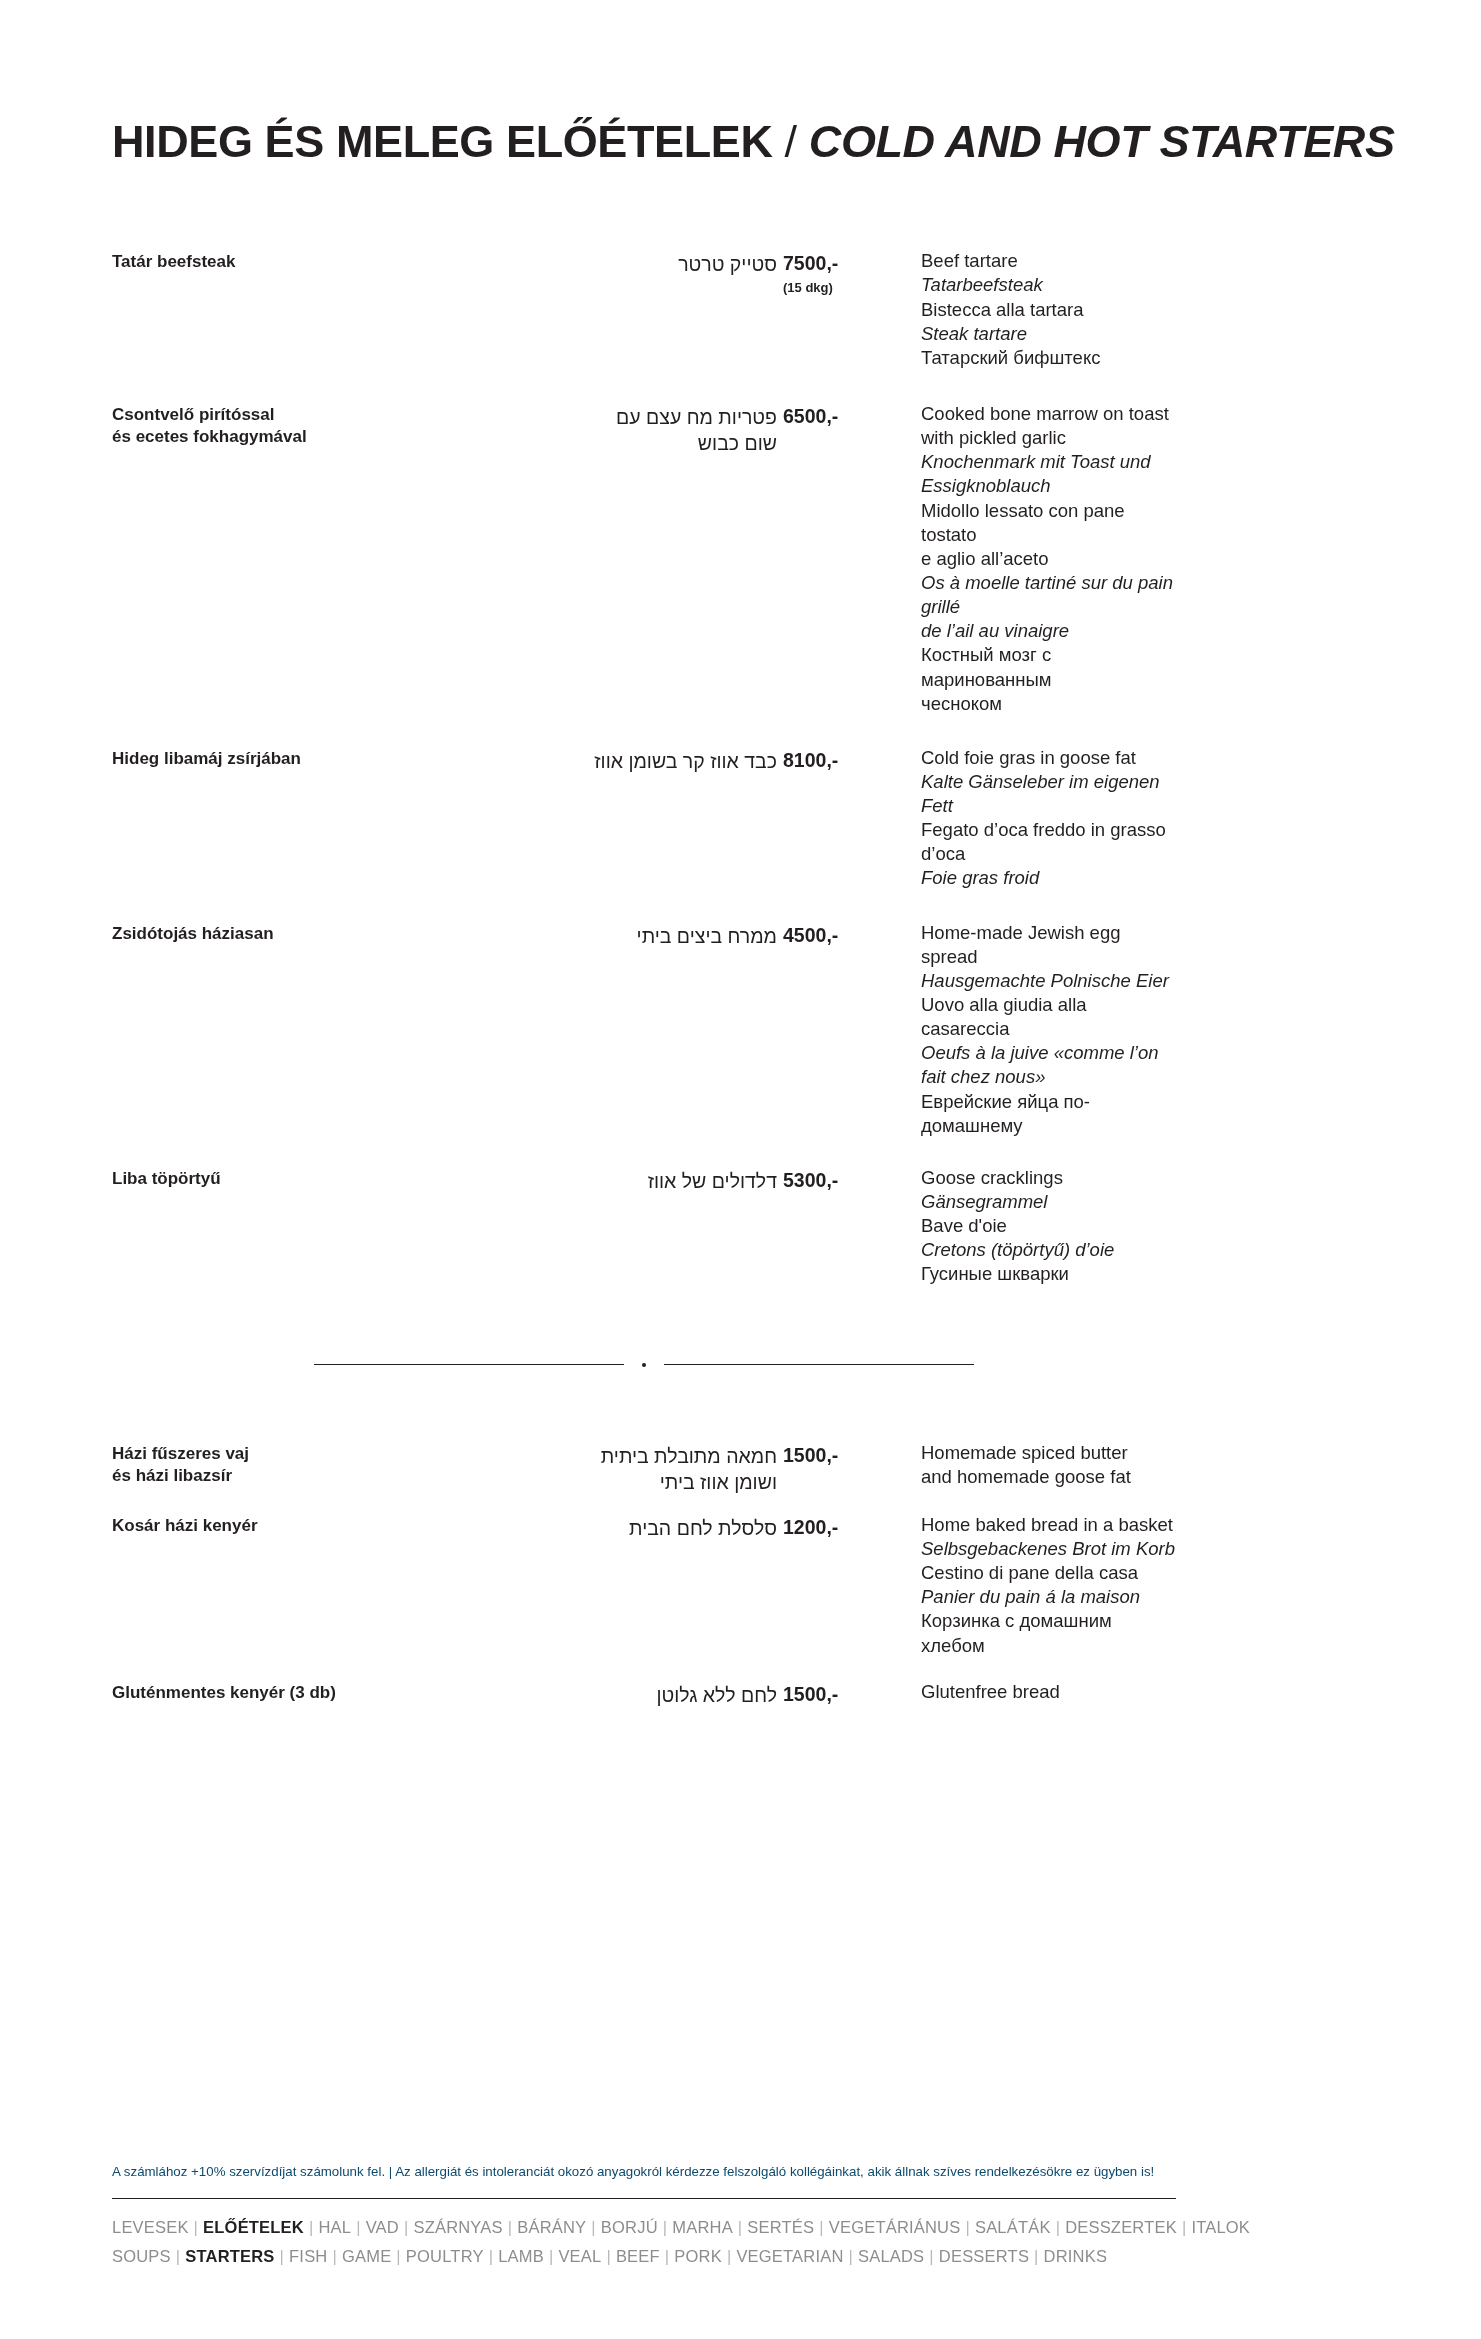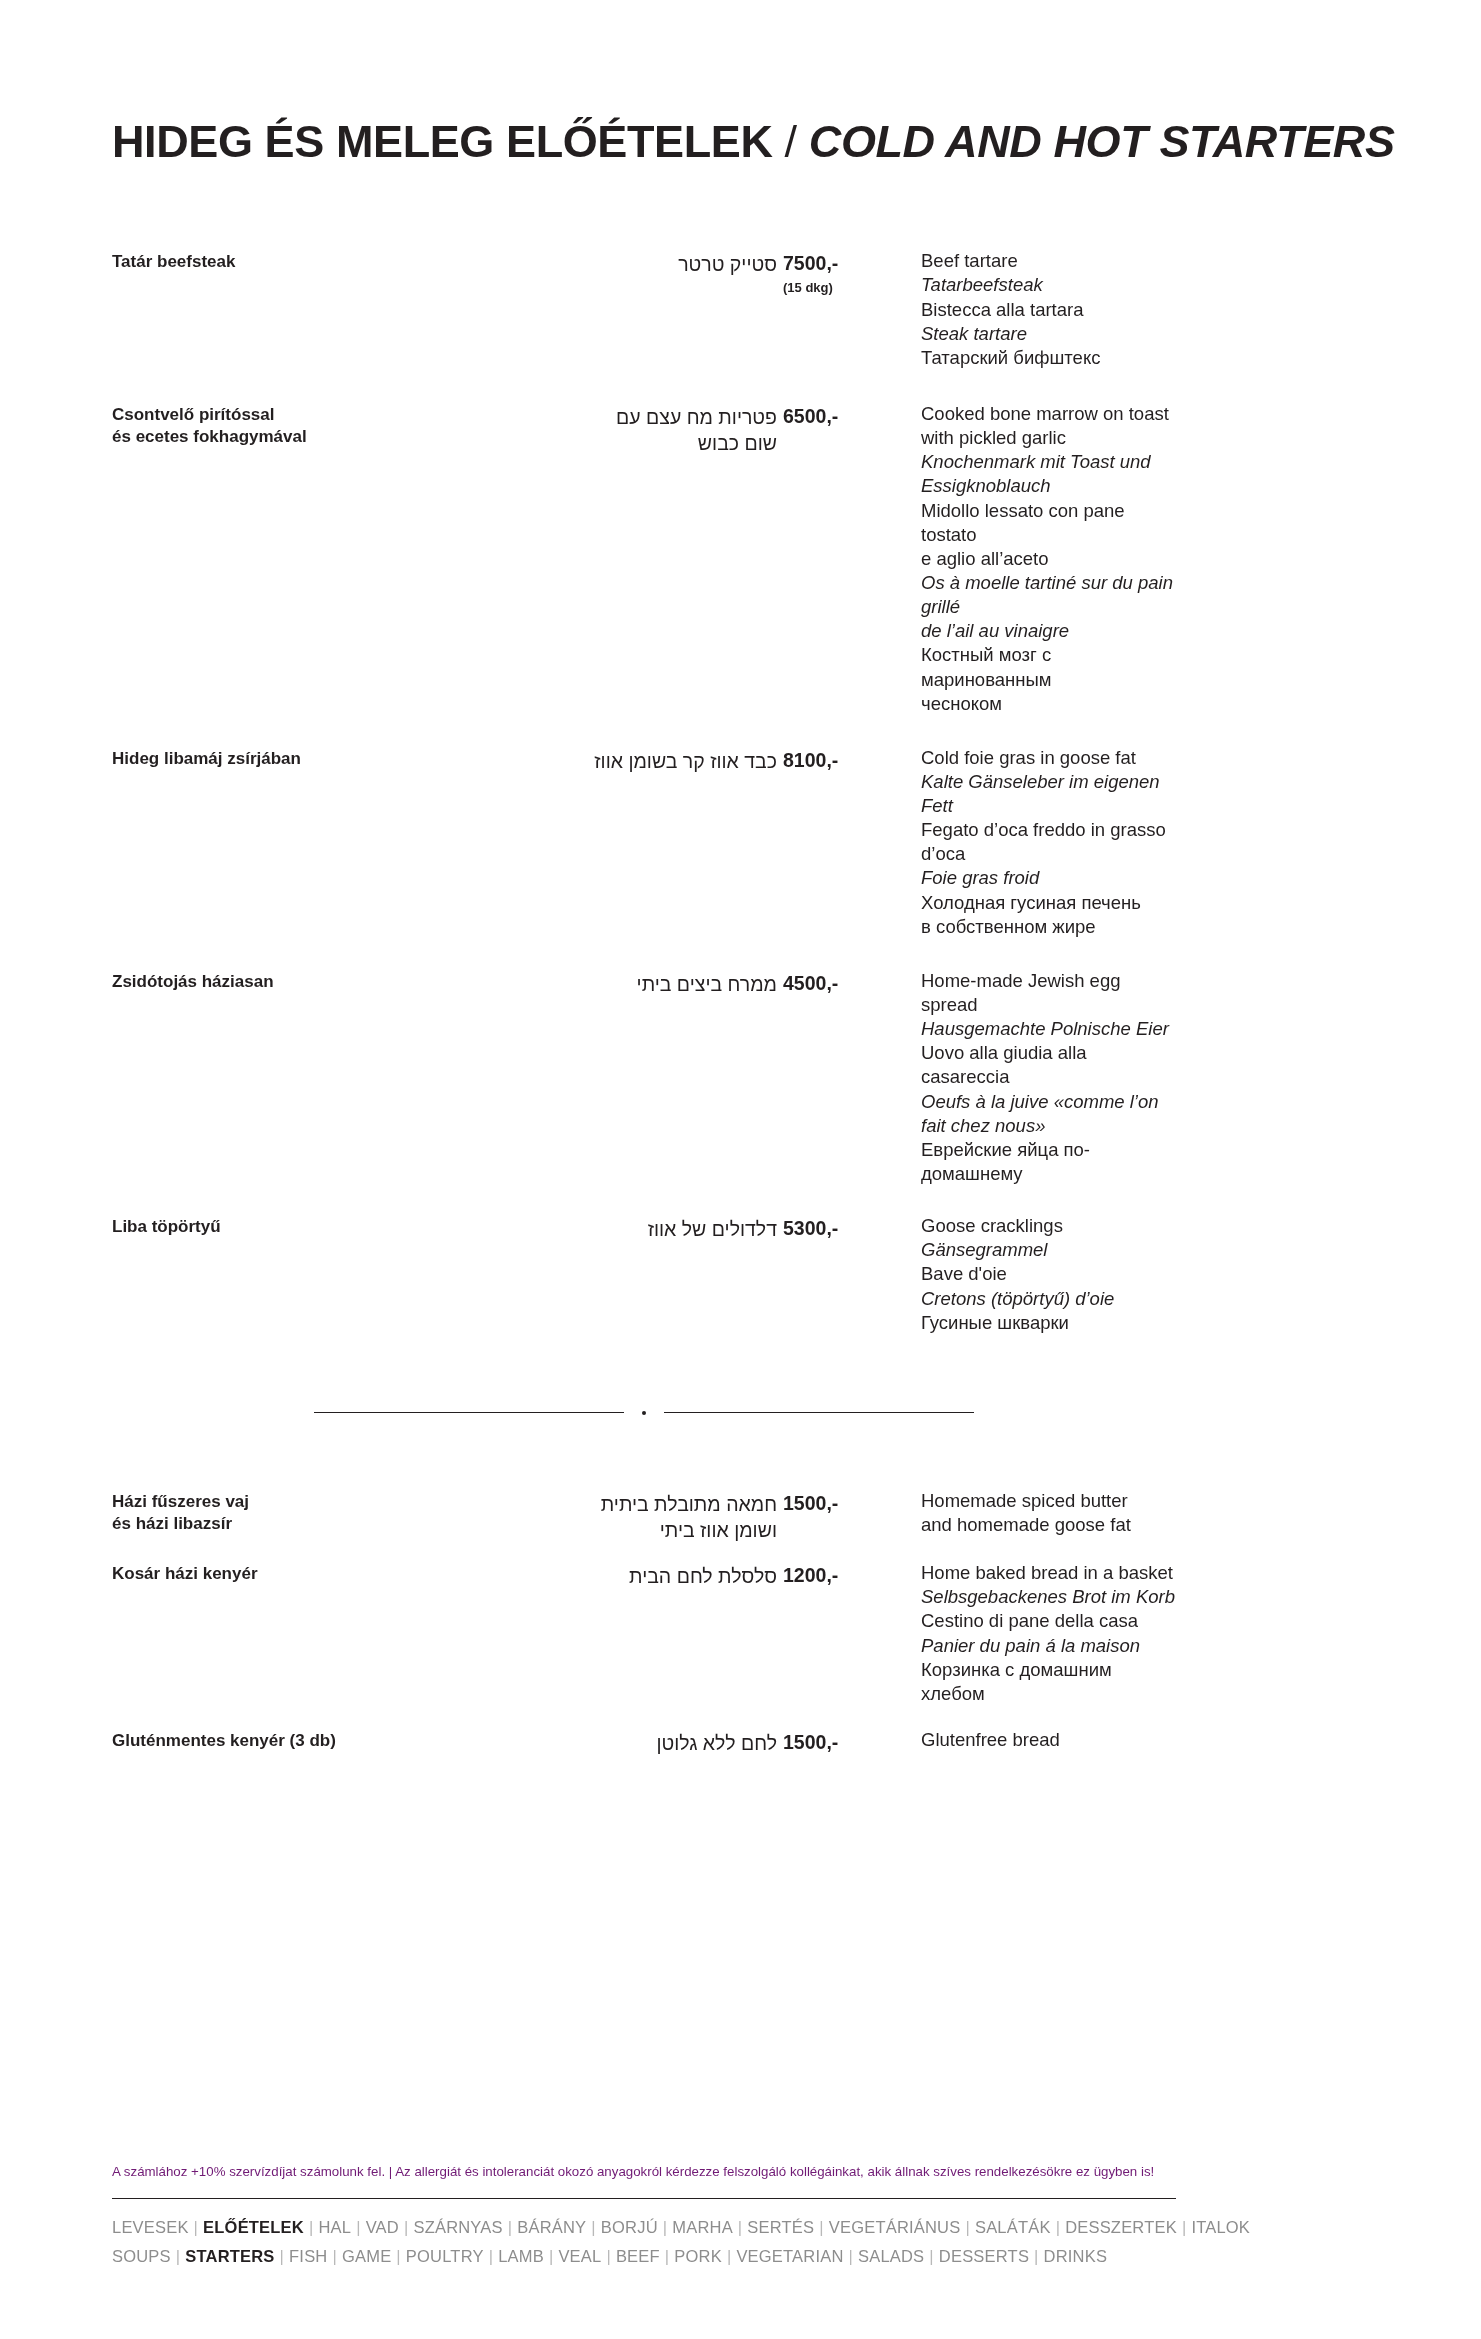--- a/index.html
+++ b/index.html
@@ -141,21 +141,21 @@
   .footer {
     position: absolute;
     left: 112px;
     right: 112px;
     bottom: 68px;
   }
   .footer .note {
     font-size: 13.3px;
     line-height: 1.5;
     margin-bottom: 16px;
-    color: #701a75;
+    color: #0c4a6e;
   }
   .footer .rule {
     height: 1px;
     background: #231f20;
     margin-bottom: 14px;
   }
   .navline {
     font-size: 16.5px;
     line-height: 1.75;
     letter-spacing: 0.2px;
@@ -227,22 +227,20 @@
       <div class="col-name" style="white-space:pre-line">Hideg libamáj zsírjában</div>
       <div class="col-heb" style="white-space:pre-line">כבד אווז קר בשומן אווז</div>
       <div class="col-price">
         <span>8100,-</span>
       </div>
       <div class="col-desc">
         <span class="l">Cold foie gras in goose fat</span>
         <span class="l it">Kalte Gänseleber im eigenen Fett</span>
         <span class="l">Fegato d’oca freddo in grasso d’oca</span>
         <span class="l it">Foie gras froid</span>
-        <span class="l">Холодная гусиная печень
-в собственном жире</span>
       </div>
     </div>
 
     <div class="row r-egg">
       <div class="col-name" style="white-space:pre-line">Zsidótojás háziasan</div>
       <div class="col-heb" style="white-space:pre-line">ממרח ביצים ביתי</div>
       <div class="col-price">
         <span>4500,-</span>
       </div>
       <div class="col-desc">

